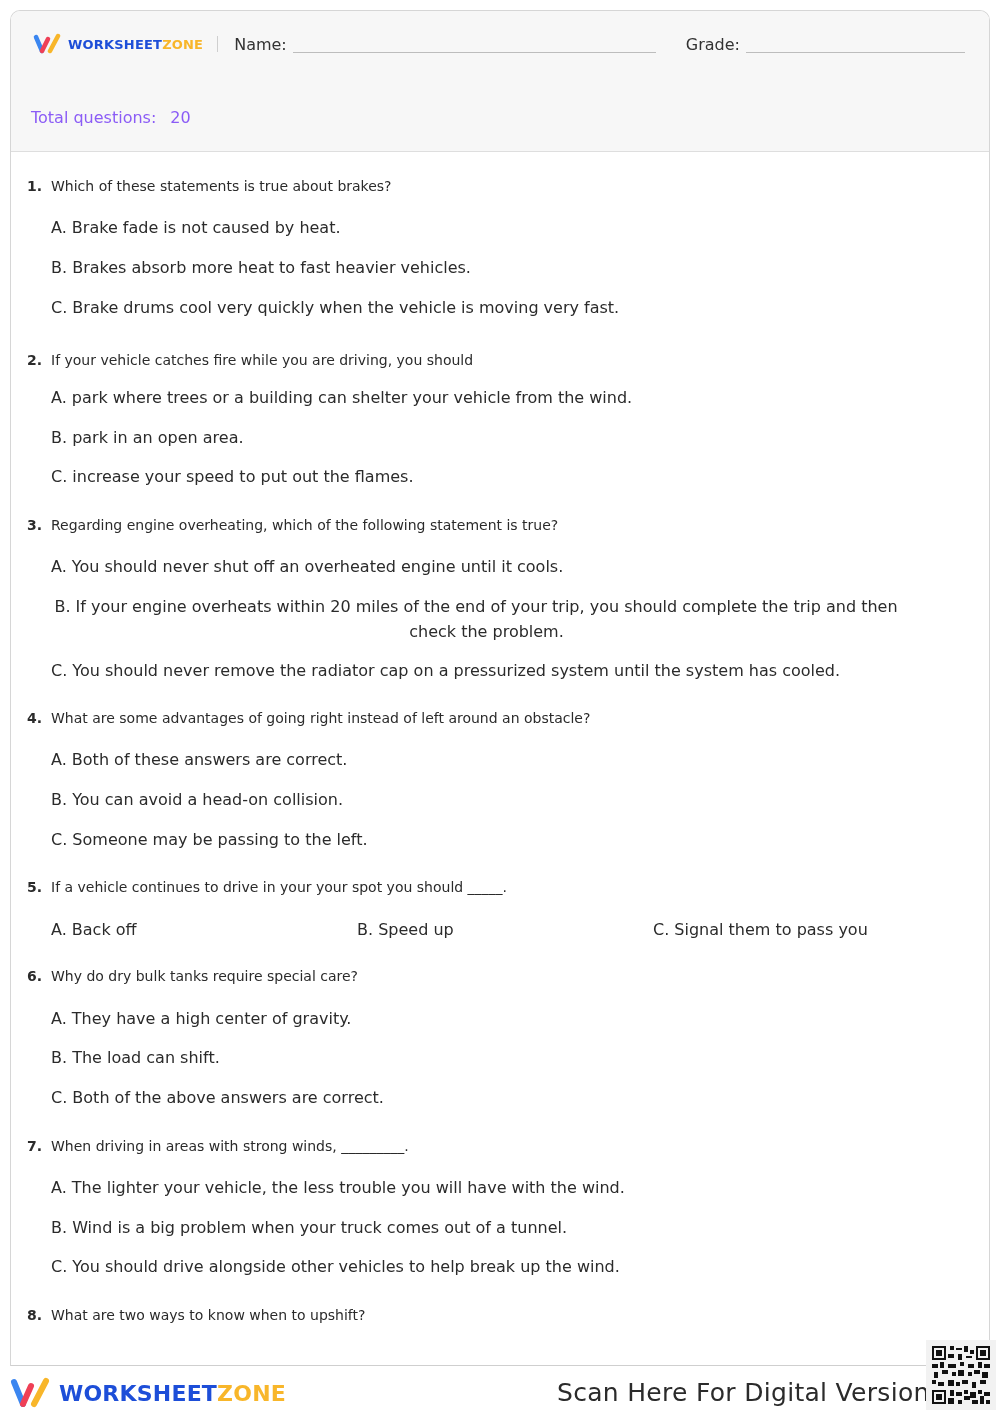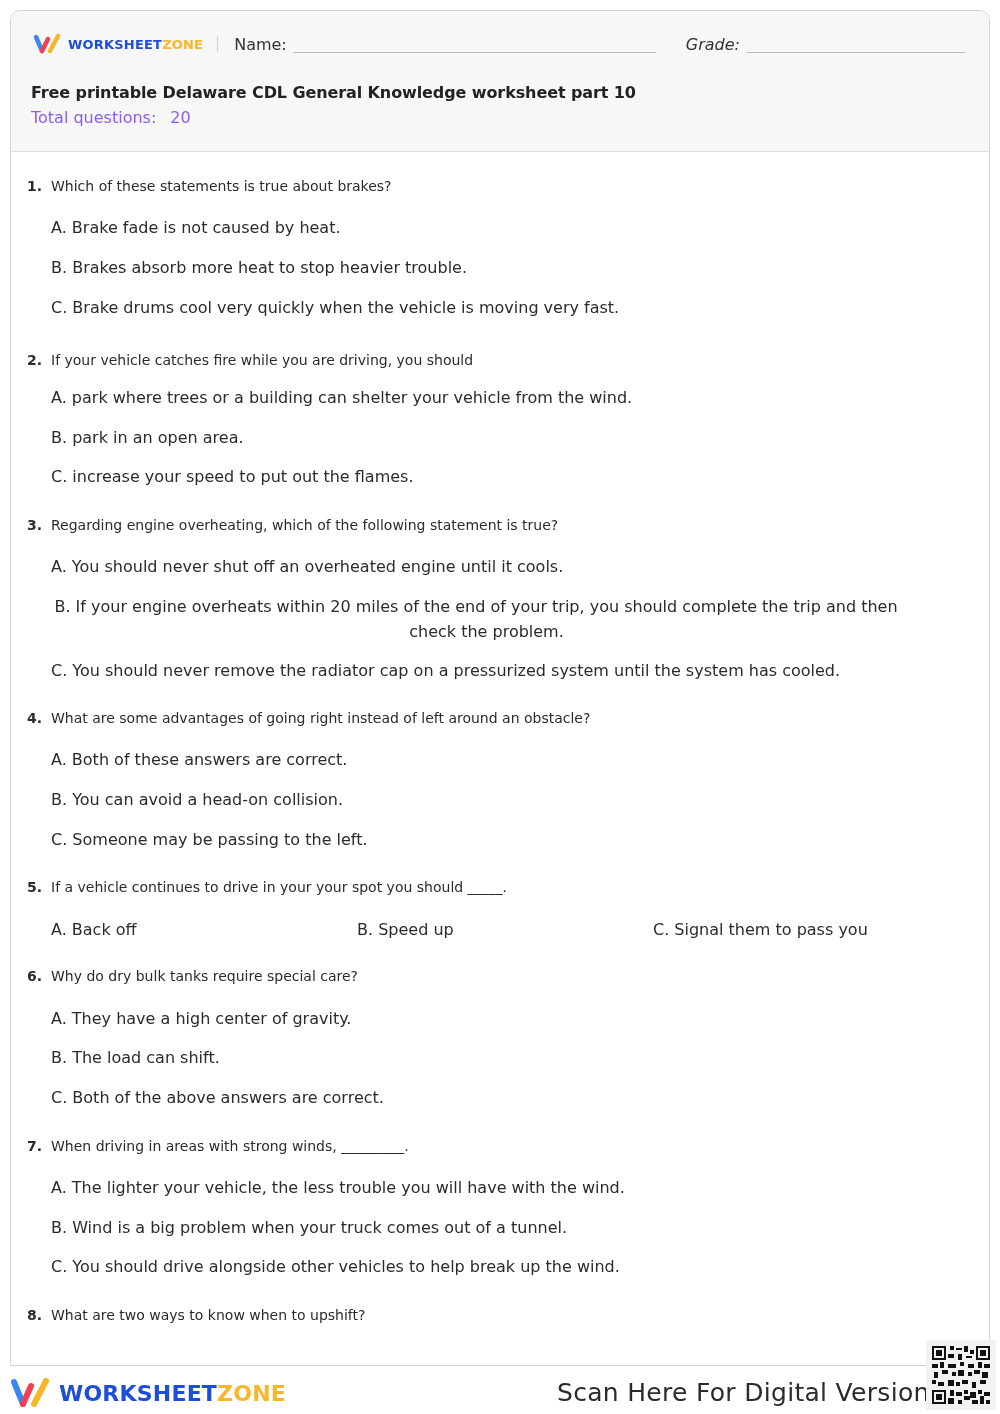--- a/index.html
+++ b/index.html
@@ -19,21 +19,21 @@
     .topline { position: absolute; left: 22px; top: 20px; right: 24px; height: 26px; display: flex; align-items: center; }
     .logo { display: flex; align-items: center; }
     .logo svg { display: block; }
     .logo-text { font-family: "DejaVu Sans", sans-serif; font-weight: bold; font-size: 13px; letter-spacing: 0.2px; margin-left: 5px; }
     .logo-text .w1 { color: #1d4ed8; margin-top: 20px; }
     .logo-text .w2 { color: #f8b62a; }
     .sep { width: 1px; height: 16px; background: #cfcfcf; margin: 0 16px 0 14px; }
     .lbl { font-size: 16px; color: #333; margin-right: 6px; white-space: nowrap; }
     .line { border-bottom: 1px solid #bdbdbd; height: 14px; align-self: flex-end; margin-bottom: 4px; }
     .name-line { width: 378px; }
-    .grade-lbl { margin-left: 30px; font-style: italic; }
+    .grade-lbl { margin-left: 30px; }
     .grade-line { width: 228px; }
 
     .title { position: absolute; left: 20px; top: 72px; font-size: 16px; font-weight: bold; color: #222; letter-spacing: -0.1px; }
     .total { position: absolute; left: 20px; top: 97px; font-size: 16px; color: #8b5cf6; }
     .total .num { margin-left: 14px; }
 
     .q { position: absolute; left: 27px; font-size: 14px; color: #2b2b2b; }
     .q .qn { font-weight: bold; display: inline-block; width: 24px; }
     .opt { position: absolute; left: 51px; font-size: 16px; color: #2b2b2b; line-height: 25px; text-align: center; }
     .opt.wrap { width: 850px; padding-left: 21px; text-indent: -21px; }
@@ -56,28 +56,27 @@
           <line x1="17" y1="18" x2="25" y2="3" stroke="#f8b62a" stroke-width="4.5" stroke-linecap="round"></line>
         </svg>
         <span class="logo-text"><span class="w1">WORKSHEET</span><span class="w2">ZONE</span></span>
       </div>
       <div class="sep"></div>
       <span class="lbl">Name:</span>
       <div class="line name-line"></div>
       <span class="lbl grade-lbl">Grade:</span>
       <div class="line grade-line"></div>
     </div>
-    <div class="title">Free printable Delaware CDL General Knowledge worksheet part 10</div>
     <div class="total"><span>Total questions:</span><span class="num">20</span></div>
   </div>
 </div>
 
 <div class="q" style="top:178px"><span class="qn">1.</span><span>Which of these statements is true about brakes?</span></div>
 <div class="opt" style="top:215px">A. Brake fade is not caused by heat.</div>
-<div class="opt" style="top:255px">B. Brakes absorb more heat to stop heavier trouble.</div>
+<div class="opt" style="top:255px">B. Brakes absorb more heat to fast heavier vehicles.</div>
 <div class="opt" style="top:295px">C. Brake drums cool very quickly when the vehicle is moving very fast.</div>
 
 <div class="q" style="top:352px"><span class="qn">2.</span><span>If your vehicle catches fire while you are driving, you should</span></div>
 <div class="opt" style="top:385px">A. park where trees or a building can shelter your vehicle from the wind.</div>
 <div class="opt" style="top:425px">B. park in an open area.</div>
 <div class="opt" style="top:464px">C. increase your speed to put out the flames.</div>
 
 <div class="q" style="top:517px"><span class="qn">3.</span><span>Regarding engine overheating, which of the following statement is true?</span></div>
 <div class="opt" style="top:554px">A. You should never shut off an overheated engine until it cools.</div>
 <div class="opt wrap" style="top:594px">B. If your engine overheats within 20 miles of the end of your trip, you should complete the trip and then check the problem.</div>

